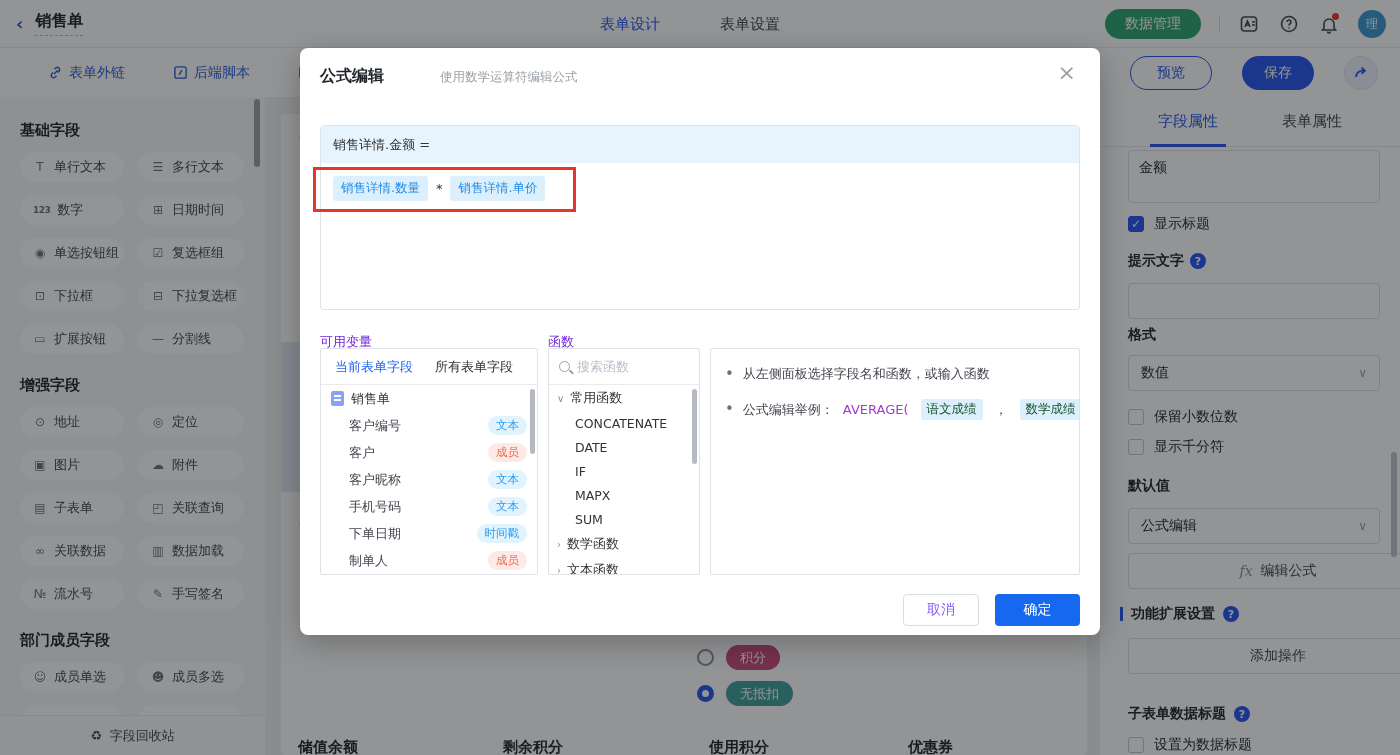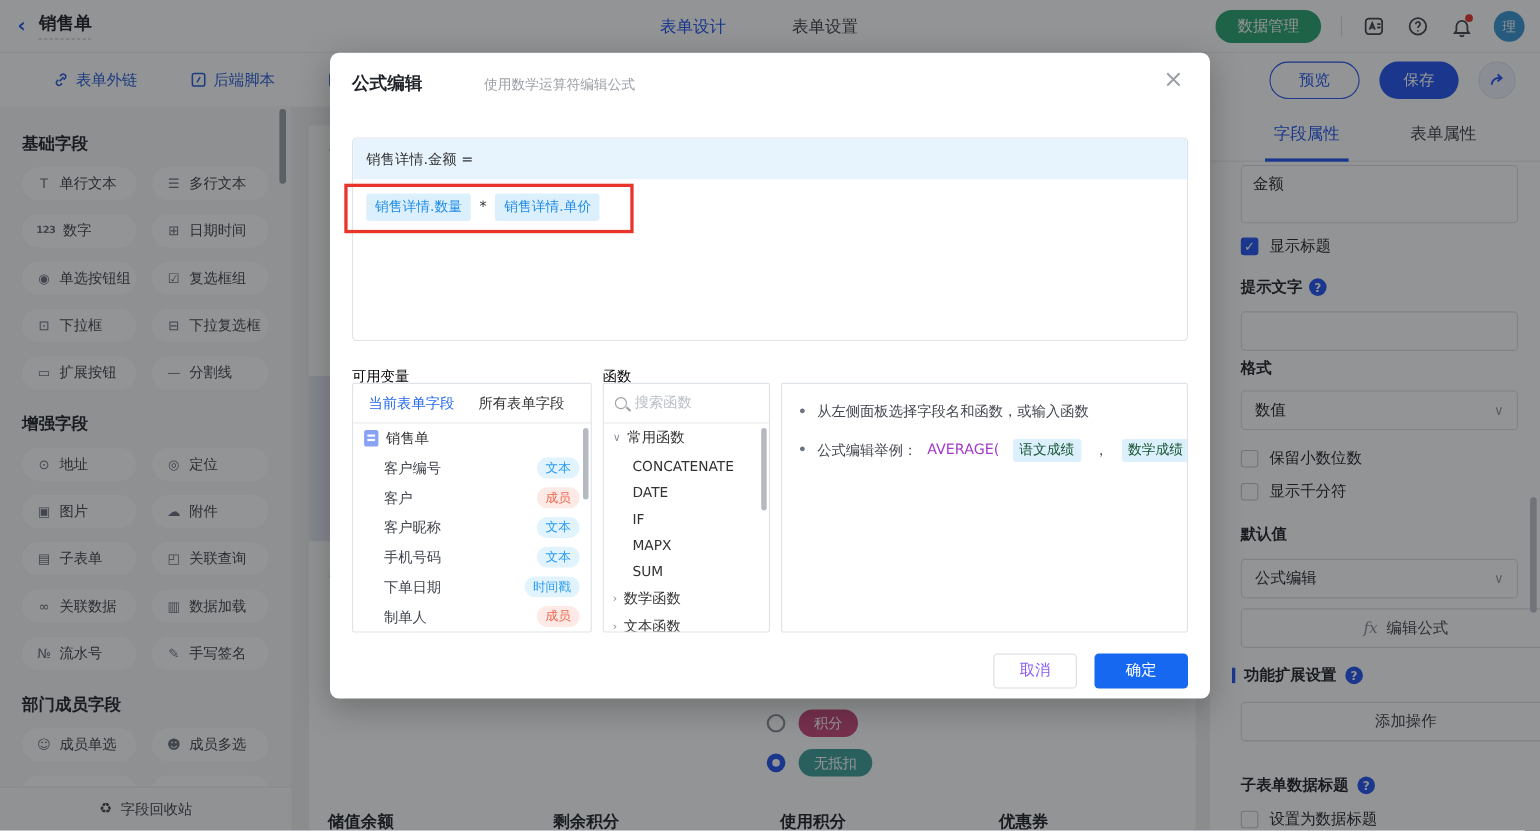--- a/index.html
+++ b/index.html
@@ -19,21 +19,21 @@
   .v-divider { width:1px; height:18px; background:#d9dce3; }
   .ticon { width:22px; height:22px; color:#42464e; position:relative; cursor:pointer; display:flex; align-items:center; justify-content:center; }
   .ticon svg { display:block; }
   .bell-dot { position:absolute; right:1px; top:0; width:7px; height:7px; border-radius:50%; background:#e8352c; }
   .avatar { width:28px; height:28px; border-radius:50%; background:#3b97d6; color:#fff; font-size:12px; display:flex; align-items:center; justify-content:center; cursor:pointer; }
 
   
   .toolbar { position:absolute; left:0; top:48px; width:1400px; height:49px; background:#fff; display:flex; align-items:center; z-index:1; }
   .tb-link { display:flex; align-items:center; gap:6px; color:#2b5fd9; font-size:14px; margin-left:48px; cursor:pointer; }
   .tb-link:first-child { margin-left:48px; }
-  .tb-right { position:absolute; right:22px; display:flex; align-items:center; gap:18px; }
+  .tb-right { position:absolute; right:22px; display:flex; align-items:center; gap:30px; }
   .btn-outline-blue { height:34px; padding:0 26px; border:1px solid #2356f0; color:#2356f0; background:#fff; border-radius:17px; font-size:14px; cursor:pointer; }
   .btn-save { height:34px; padding:0 22px; border:none; background:#2356f0; color:#fff; border-radius:17px; font-size:14px; cursor:pointer; }
   .share-btn { width:34px; height:34px; border-radius:50%; background:#eef2fd; border:1px solid #dfe6f8; color:#2356f0; display:flex; align-items:center; justify-content:center; cursor:pointer; }
 
   
   .sidebar { position:absolute; left:0; top:97px; width:265px; height:658px; background:#f6f7f9; padding:14px 20px 0 20px; overflow:hidden; z-index:1; }
   .side-sec-title { font-size:15px; font-weight:bold; margin:10px 0 12px 0; }
   .pill-grid { display:grid; grid-template-columns:104px 106px; column-gap:14px; row-gap:13px; }
   .fpill { height:30px; background:#fff; border-radius:15px; display:flex; align-items:center; gap:7px; padding-left:13px; font-size:13px; color:#42464e; cursor:pointer; white-space:nowrap; overflow:hidden; }
   .fpill .g { font-size:12px; color:#6b7280; min-width:14px; text-align:center; }
@@ -85,21 +85,21 @@
   .m-sub { font-size:12.5px; color:#9aa0a6;margin-left:40px; }
   .m-close { position:absolute; right:24px; top:14px; font-size:22px; color:#9aa0a6; cursor:pointer; line-height:1; }
 
   .fbox { position:absolute; left:20px; top:77px; width:760px; height:185px; border:1px solid #dfe3e8; border-radius:4px; overflow:hidden; }
   .fbox-band { height:37px; background:#e7f4fe; display:flex; align-items:center; padding:0 12px; font-size:13px; color:#333; }
   .fbox-body { padding:13px 12px; display:flex; align-items:center; gap:8px; }
   .chip { background:#dceffc; color:#1f8ce8; font-size:12.5px; border-radius:3px; padding:4px 8px; cursor:pointer; white-space:nowrap; }
   .op { color:#333; font-size:13px; }
   .red-annot { position:absolute; left:13px; top:119px; width:263px; height:45px; border:3px solid #e8352c; z-index:5; pointer-events:none; }
 
-  .p-label { position:absolute; top:285px; font-size:13px; color:#000000; }
+  .p-label { position:absolute; top:285px; font-size:13px; color:#6d28d9; }
   .panel { position:absolute; top:300px; height:227px; border:1px solid #dfe3e8; border-radius:2px; background:#fff; overflow:hidden; }
   .vars { left:20px; width:218px; }
   .vtabs { height:36px; border-bottom:1px solid #e8eaed; display:flex; align-items:center; gap:22px; padding:0 14px; font-size:13px; }
   .vtab { color:#333; cursor:pointer; white-space:nowrap; }
   .vtab.active { color:#2468f2; }
   .tree-row { height:27px; display:flex; align-items:center; padding:0 10px; font-size:13px; color:#333; cursor:pointer; }
   .tree-doc { width:13px; height:15px; background:#8aa2f5; border-radius:2px; margin-right:7px; position:relative; }
   .tree-doc::after { content:""; position:absolute; left:3px; top:4px; width:7px; height:1.5px; background:#fff; box-shadow:0 4px 0 #fff; }
   .field-row { height:27px; display:flex; align-items:center; padding:0 10px 0 28px; font-size:13px; color:#42464e; cursor:pointer; }
   .field-row .nm { flex:1; white-space:nowrap; overflow:hidden; }

